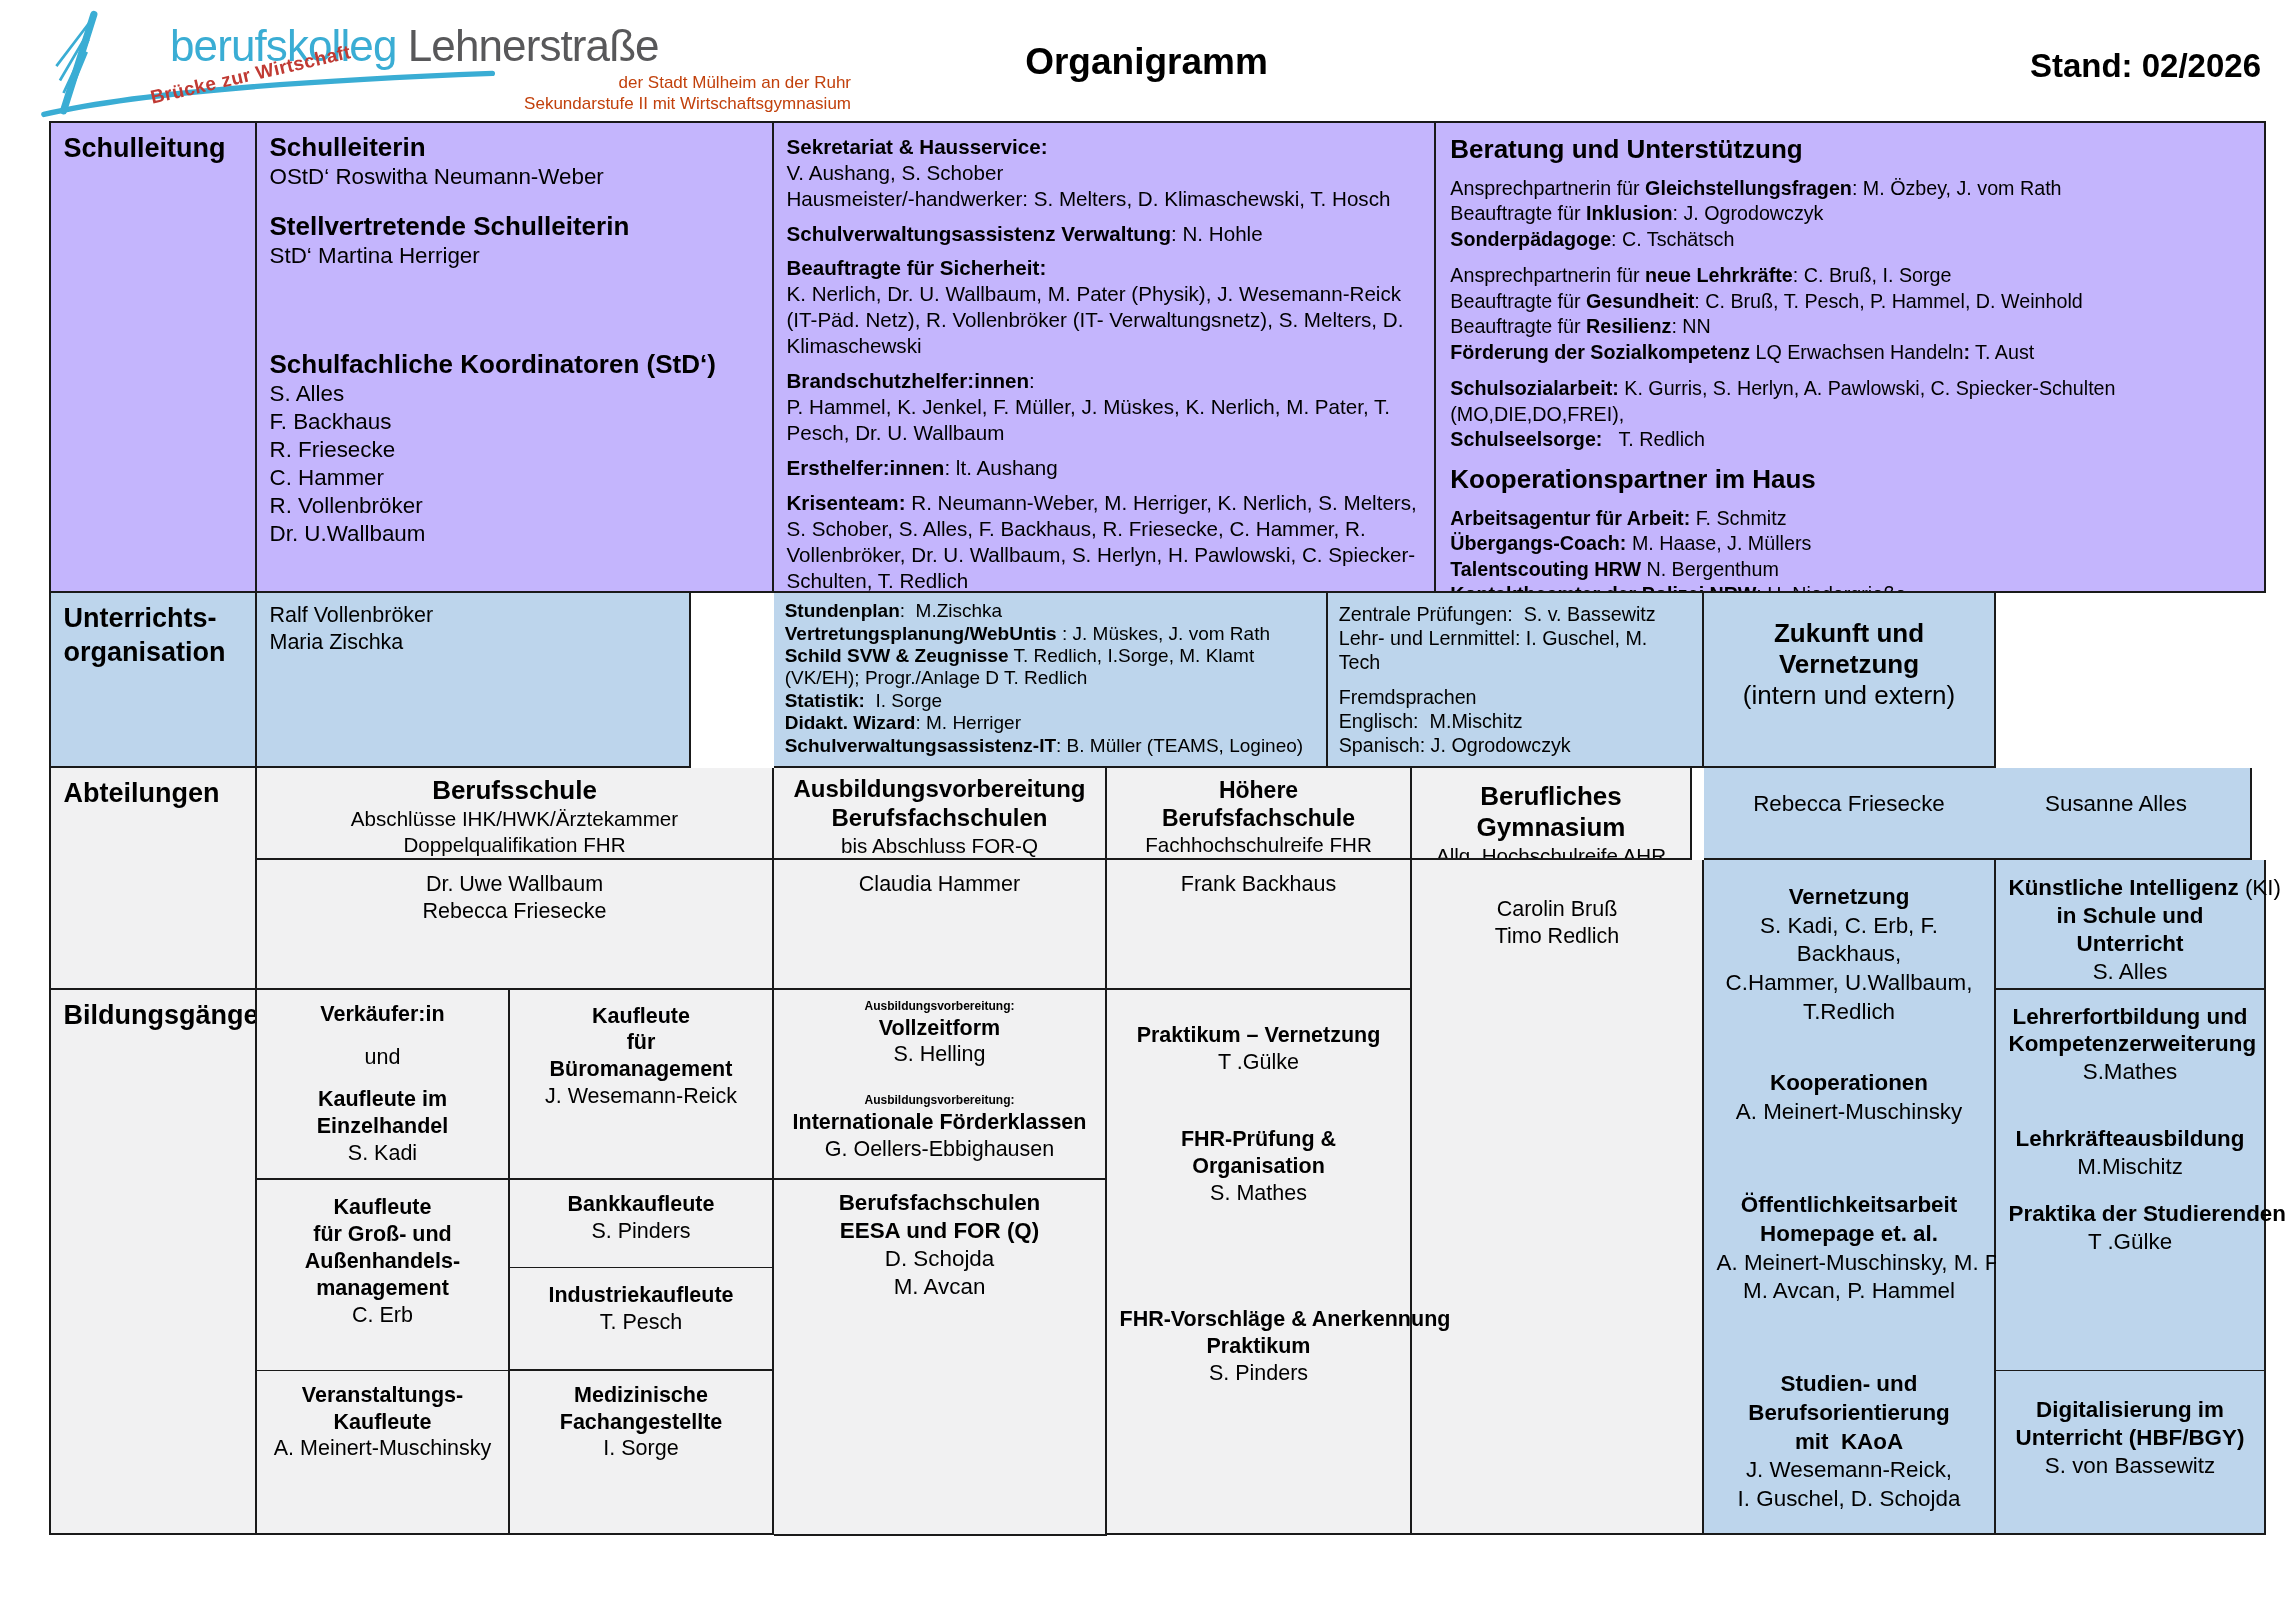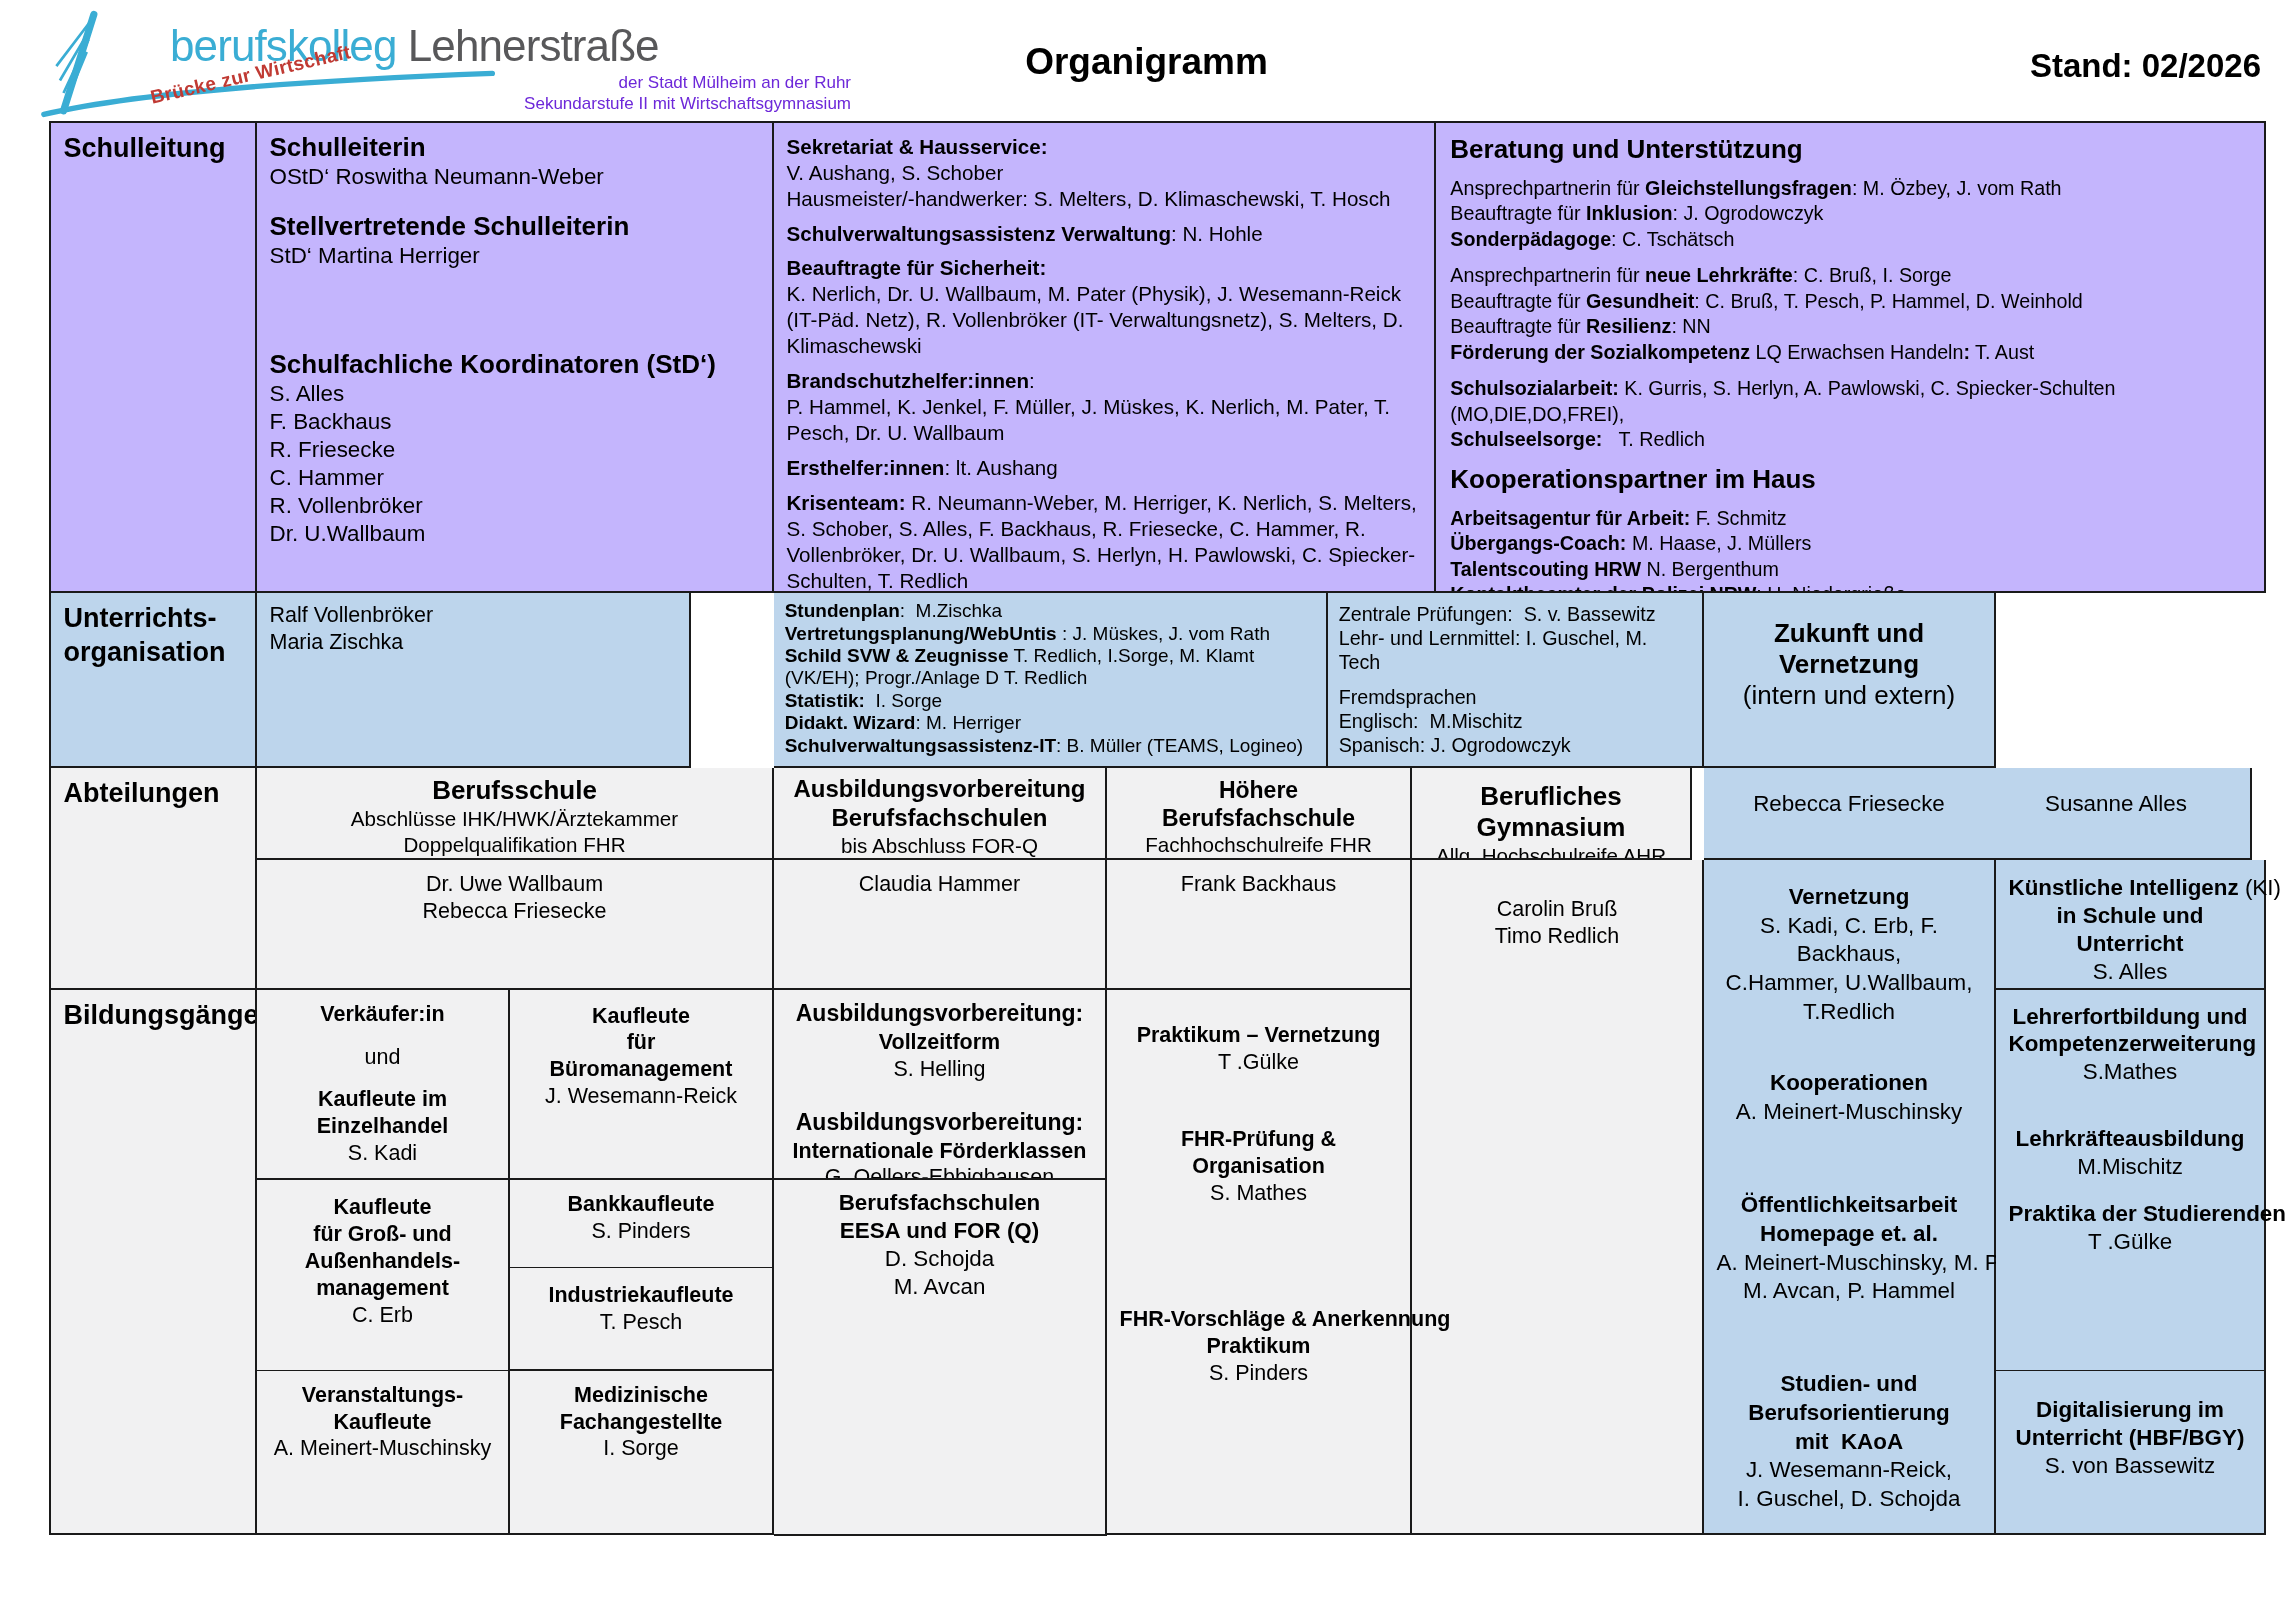--- a/index.html
+++ b/index.html
@@ -6,40 +6,40 @@
   .page{position:relative;width:2293px;height:1622px;background:#fff;
         font-family:"Liberation Sans","DejaVu Sans",sans-serif;color:#000;overflow:hidden;}
 
   
   .hdr-bar{position:absolute;left:0;top:0;width:2293px;height:121px;}
   .logo{position:absolute;left:36px;top:5.4px;width:860px;height:115px;}
   .logo svg{position:absolute;left:0;top:3.6px;}
   .brand{position:absolute;left:134px;top:16px;white-space:nowrap;font-size:44px;letter-spacing:-0.9px;}
   .brand .b1{color:var(--cyan,#3aadd4);font-weight:400;}
   .brand .b2{color:#58585a;font-weight:400;}
-  .brand-sub{position:absolute;left:134px;top:68px;width:681px;text-align:right;color:#6d28d9;font-size:17px;line-height:1.2;}
+  .brand-sub{position:absolute;left:134px;top:68px;width:681px;text-align:right;color:#c2410c;font-size:17px;line-height:1.2;}
   .tagline{position:absolute;left:115px;top:82px;color:var(--red,#c0392b);font-size:19px;font-weight:700;
            transform:rotate(-13deg);transform-origin:left center;letter-spacing:0.4px;}
   .doc-title{position:absolute;left:0;top:41px;width:2293px;text-align:center;font-size:37px;font-weight:700;}
   .stand{position:absolute;right:32px;top:47px;font-size:33px;font-weight:700;}
 
   
   .tbl{position:absolute;left:49px;top:121px;width:2215px;height:1412px;
        border-top:2.7px solid var(--border,#1a1a1a);border-left:2.7px solid var(--border,#1a1a1a);}
   .cell{position:absolute;box-sizing:border-box;background:#c4b5fd;overflow:hidden;
         border-right:2.7px solid var(--border,#1a1a1a);border-bottom:2.7px solid var(--border,#1a1a1a);
         padding:9px 12.5px;font-size:21.5px;line-height:1.25;}
   .bg-blue{background:var(--blue,#bdd5ec);}
   .bg-gray{background:var(--gray,#f1f1f2);}
   .tc{text-align:center;}
   .ln:empty{height:var(--blank,10.7px);}
   .b{font-weight:700;}
   .hdr{font-weight:700;font-size:26px;line-height:1.2;}
   .hdr-reg{font-size:26px;line-height:1.2;}
-  .small{font-weight:700;font-size:23px;line-height:1.3;}
+  .small{font-weight:700;font-size:12px;line-height:1.3;}
   .nw{white-space:nowrap;}
   .biglabel{font-weight:700;font-size:27px;line-height:1.25;}
 
   
   .c-sl-label      {left:0;top:0;width:206px;height:470px;}
   .c-sl-leitung    {left:206px;top:0;width:517px;height:470px;font-size:22.4px;--blank:19.7px;}
   .c-sekretariat   {left:723px;top:0;width:662px;height:470px;font-size:20.6px;line-height:1.26;--blank:9px;padding:10.7px 12.5px;}
   .c-beratung      {left:1385px;top:0;width:830px;height:470px;font-size:19.7px;line-height:1.3;--blank:10.7px;padding:10.7px 14.3px;}
   
   .c-uo-label      {left:0;top:470px;width:206px;height:175px;}

